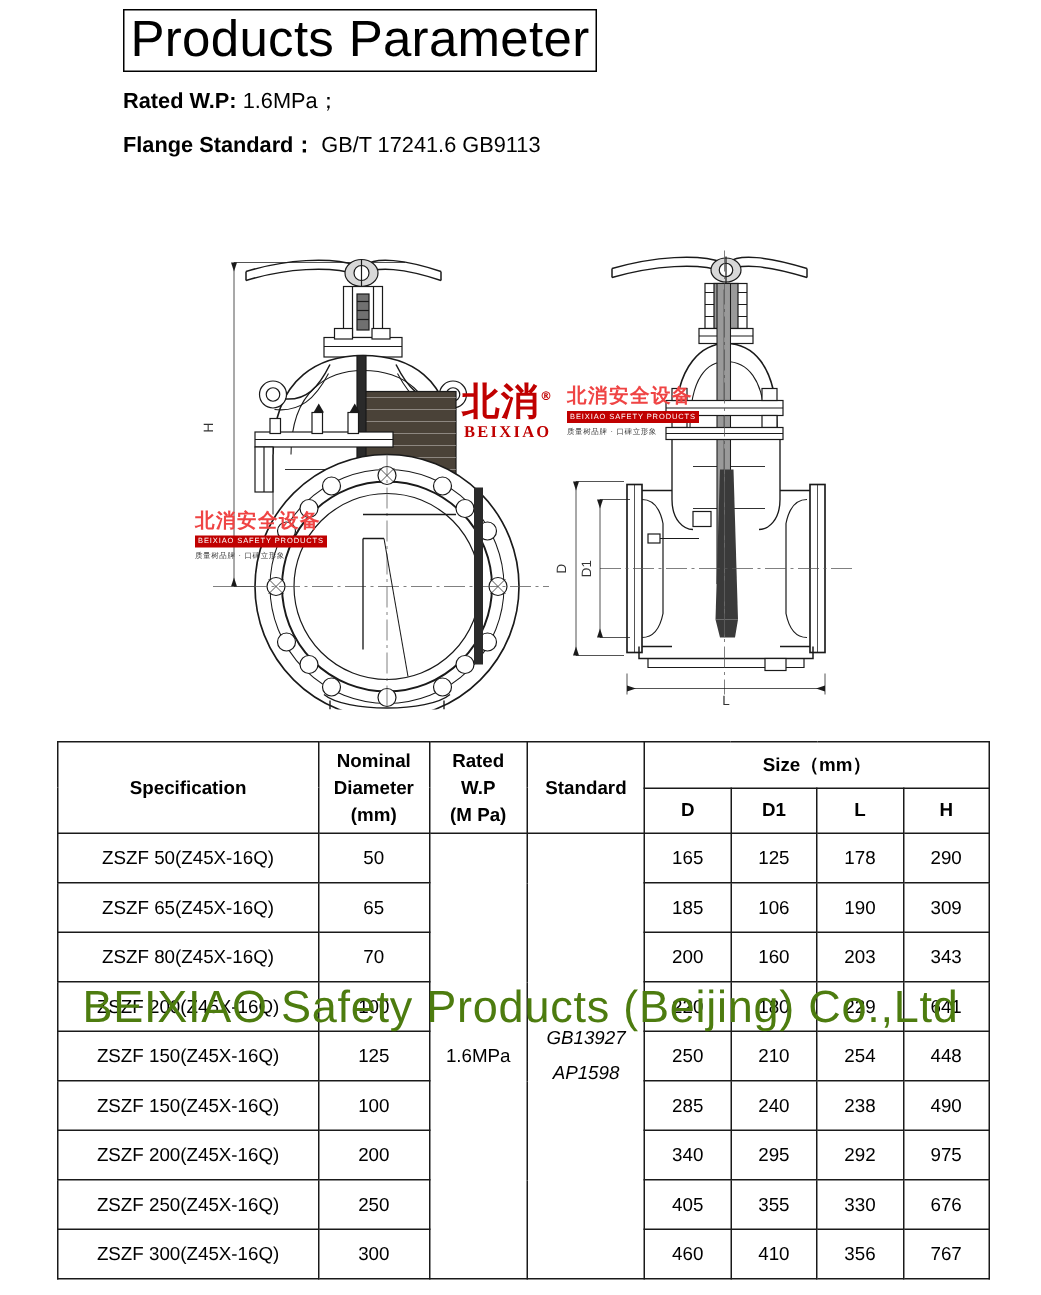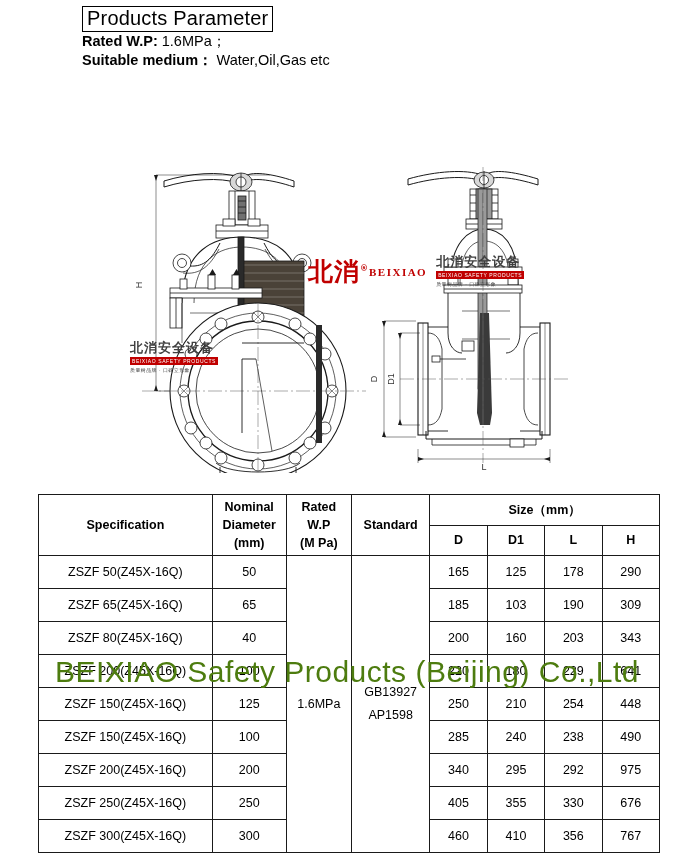--- a/index.html
+++ b/index.html
@@ -21,26 +21,27 @@
     pointer-events:none;z-index:5;
     font-family:"Liberation Sans","DejaVu Sans",sans-serif;
   }
 
   
   .spec-header{position:absolute;left:82px;top:6px;width:560px;z-index:3;}
   .title-box{
     display:inline-block;
     border:1px solid #000;
     padding:0px 4px 2px 4px;
-    font-size:20px;line-height:1.12;
+    font-size:34px;line-height:1.12;
     color:#000;font-weight:400;
     letter-spacing:.2px;
     text-align:center;
   }
   .spec-line{
+    margin-top:10px;
     font-size:14.5px;color:#000;white-space:nowrap;
   }
   .spec-line .lbl{font-weight:bold;}
   .spec-line .val{font-weight:normal;}
   .cursor-bar{
     display:inline-block;width:1px;height:15px;
     background:#000;vertical-align:-3px;margin-left:26px;
   }
 
   
@@ -59,25 +60,25 @@
     font-family:"DejaVu Sans","Liberation Sans",sans-serif;
     font-size:25px;font-weight:bold;color:#c00000;
     letter-spacing:1px;line-height:1;
   }
   .brand-reg{font-size:8px;color:#c00000;vertical-align:super;}
   .brand-en{
     font-family:"Liberation Serif","DejaVu Serif",serif;
     font-size:11px;font-weight:bold;color:#c00000;
     letter-spacing:1.5px;line-height:1;margin-top:3px;
   }
-  .brand-left{display:flex;align-items:center;text-align:center;}
+  .brand-left{display:flex;flex-direction:column;align-items:center;text-align:center;}
   .brand-right{display:flex;flex-direction:column;margin-left:9px;}
   .brand-slogan-cn{
     font-family:"DejaVu Sans","Liberation Sans",sans-serif;
-    font-size:13px;font-weight:bold;color:#404040;letter-spacing:1px;line-height:1;
+    font-size:13px;font-weight:bold;color:#ef4444;letter-spacing:1px;line-height:1;
   }
   .brand-bar{
     margin-top:3px;background:#c00000;color:#fff;
     font-size:5px;letter-spacing:.6px;padding:1px 2px;line-height:1.2;
     font-family:"Liberation Sans",sans-serif;
   }
   .brand-sub{
     margin-top:2px;font-size:5px;color:#444;letter-spacing:.4px;
     font-family:"DejaVu Sans",sans-serif;
   }
@@ -103,43 +104,43 @@
     font-size:12.5px;font-weight:bold;line-height:1.45;
     padding:3px 2px;
   }
   table.spec-table td{
     font-size:12.5px;font-weight:normal;
     height:32px;padding:0 2px;text-align:center;
   }
   td.spec-name{font-size:12.5px;}
   .hdr-size{font-size:12.5px;font-weight:bold;}
   .cell-mpa{font-size:12.5px;}
-  .cell-std{font-size:12.5px;line-height:1.9;}
+  .cell-std{font-size:12.5px;line-height:1.9;font-style:italic;}
 </style>
 </head>
 <body>
 
 <div class="page">
 
   <div class="watermark">BEIXIAO Safety Products (Beijing) Co.,Ltd</div>
 
   <div class="spec-header">
     <div class="title-box">Products Parameter</div>
 
     <div class="spec-line">
       <span class="lbl">Rated W.P:</span>
       <span class="val">1.6MPa；</span>
     </div>
 
 
-
     <div class="spec-line">
-      <span class="lbl">Suitable medium：</span>
-      <span class="val">Water,Oil,Gas etc</span>
+      <span class="lbl">Flange Standard：</span>
+      <span class="val">GB/T 17241.6 GB9113</span>
     </div>
+
   </div>
 
   <div class="drawings">
 
     <svg class="dw left" width="250" height="310" viewBox="0 0 250 310">
       <g fill="none" stroke="#1a1a1a" stroke-width="0.8">
 
         <line x1="36" y1="12" x2="150" y2="12" stroke-width="0.5"></line>
         <line x1="36" y1="12" x2="36" y2="228" stroke-width="0.5"></line>
         <line x1="36" y1="228" x2="150" y2="228" stroke-width="0.5"></line>
@@ -423,27 +424,27 @@
         </td>
         <td>165</td>
         <td>125</td>
         <td>178</td>
         <td>290</td>
       </tr>
       <tr>
         <td class="spec-name">ZSZF 65(Z45X-16Q)</td>
         <td>65</td>
         <td>185</td>
-        <td>103</td>
+        <td>106</td>
         <td>190</td>
         <td>309</td>
       </tr>
       <tr>
         <td class="spec-name">ZSZF 80(Z45X-16Q)</td>
-        <td>40</td>
+        <td>70</td>
         <td>200</td>
         <td>160</td>
         <td>203</td>
         <td>343</td>
       </tr>
       <tr>
         <td class="spec-name">ZSZF 200(Z45X-16Q)</td>
         <td>100</td>
         <td>220</td>
         <td>180</td>

